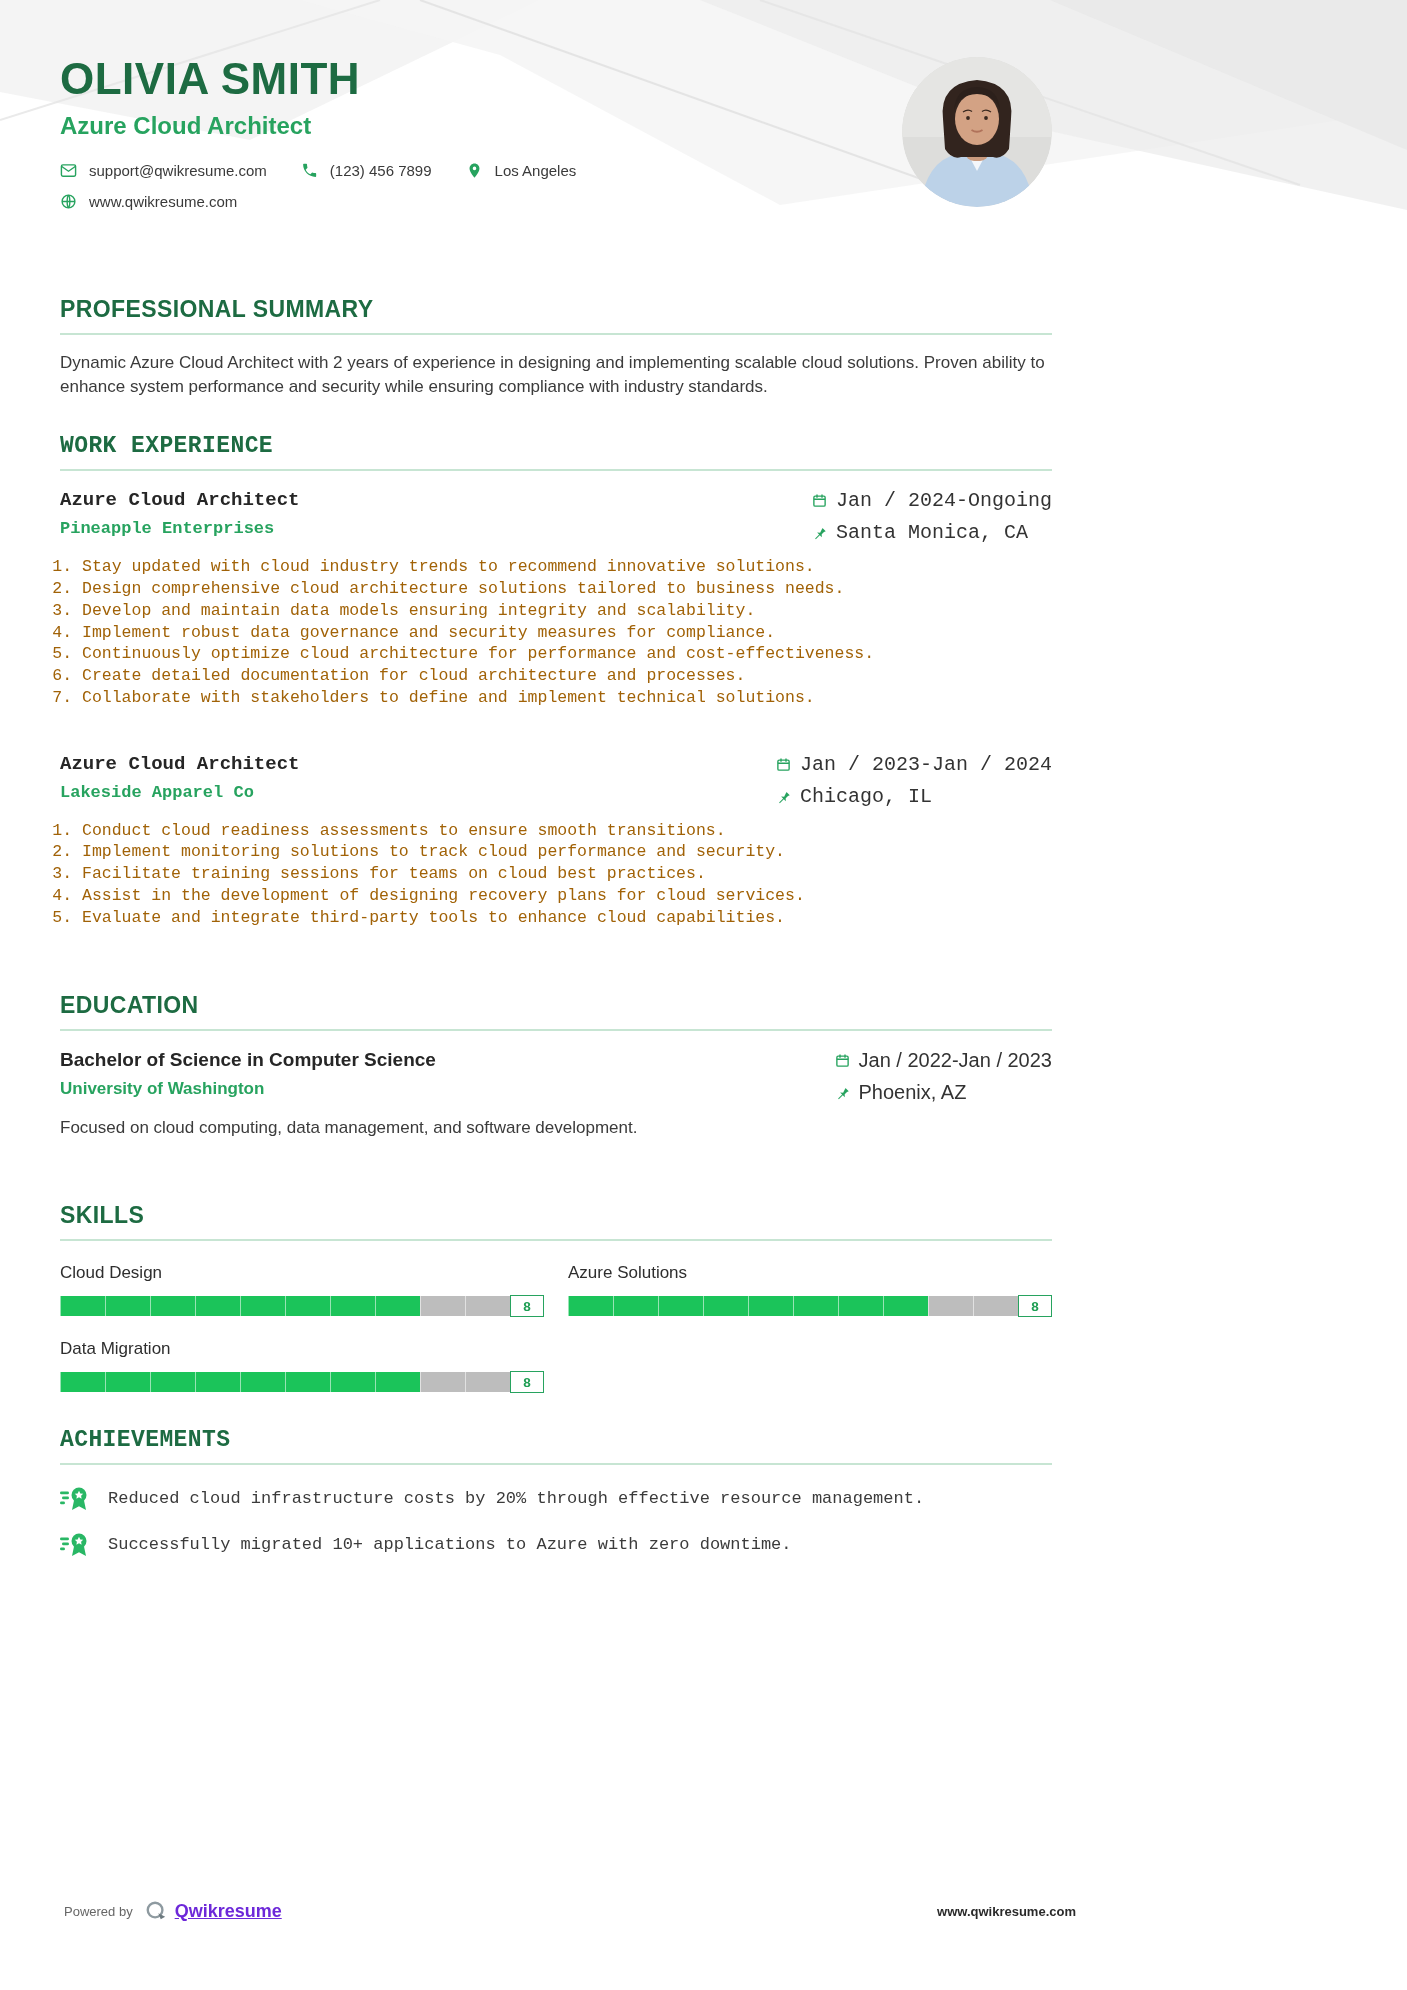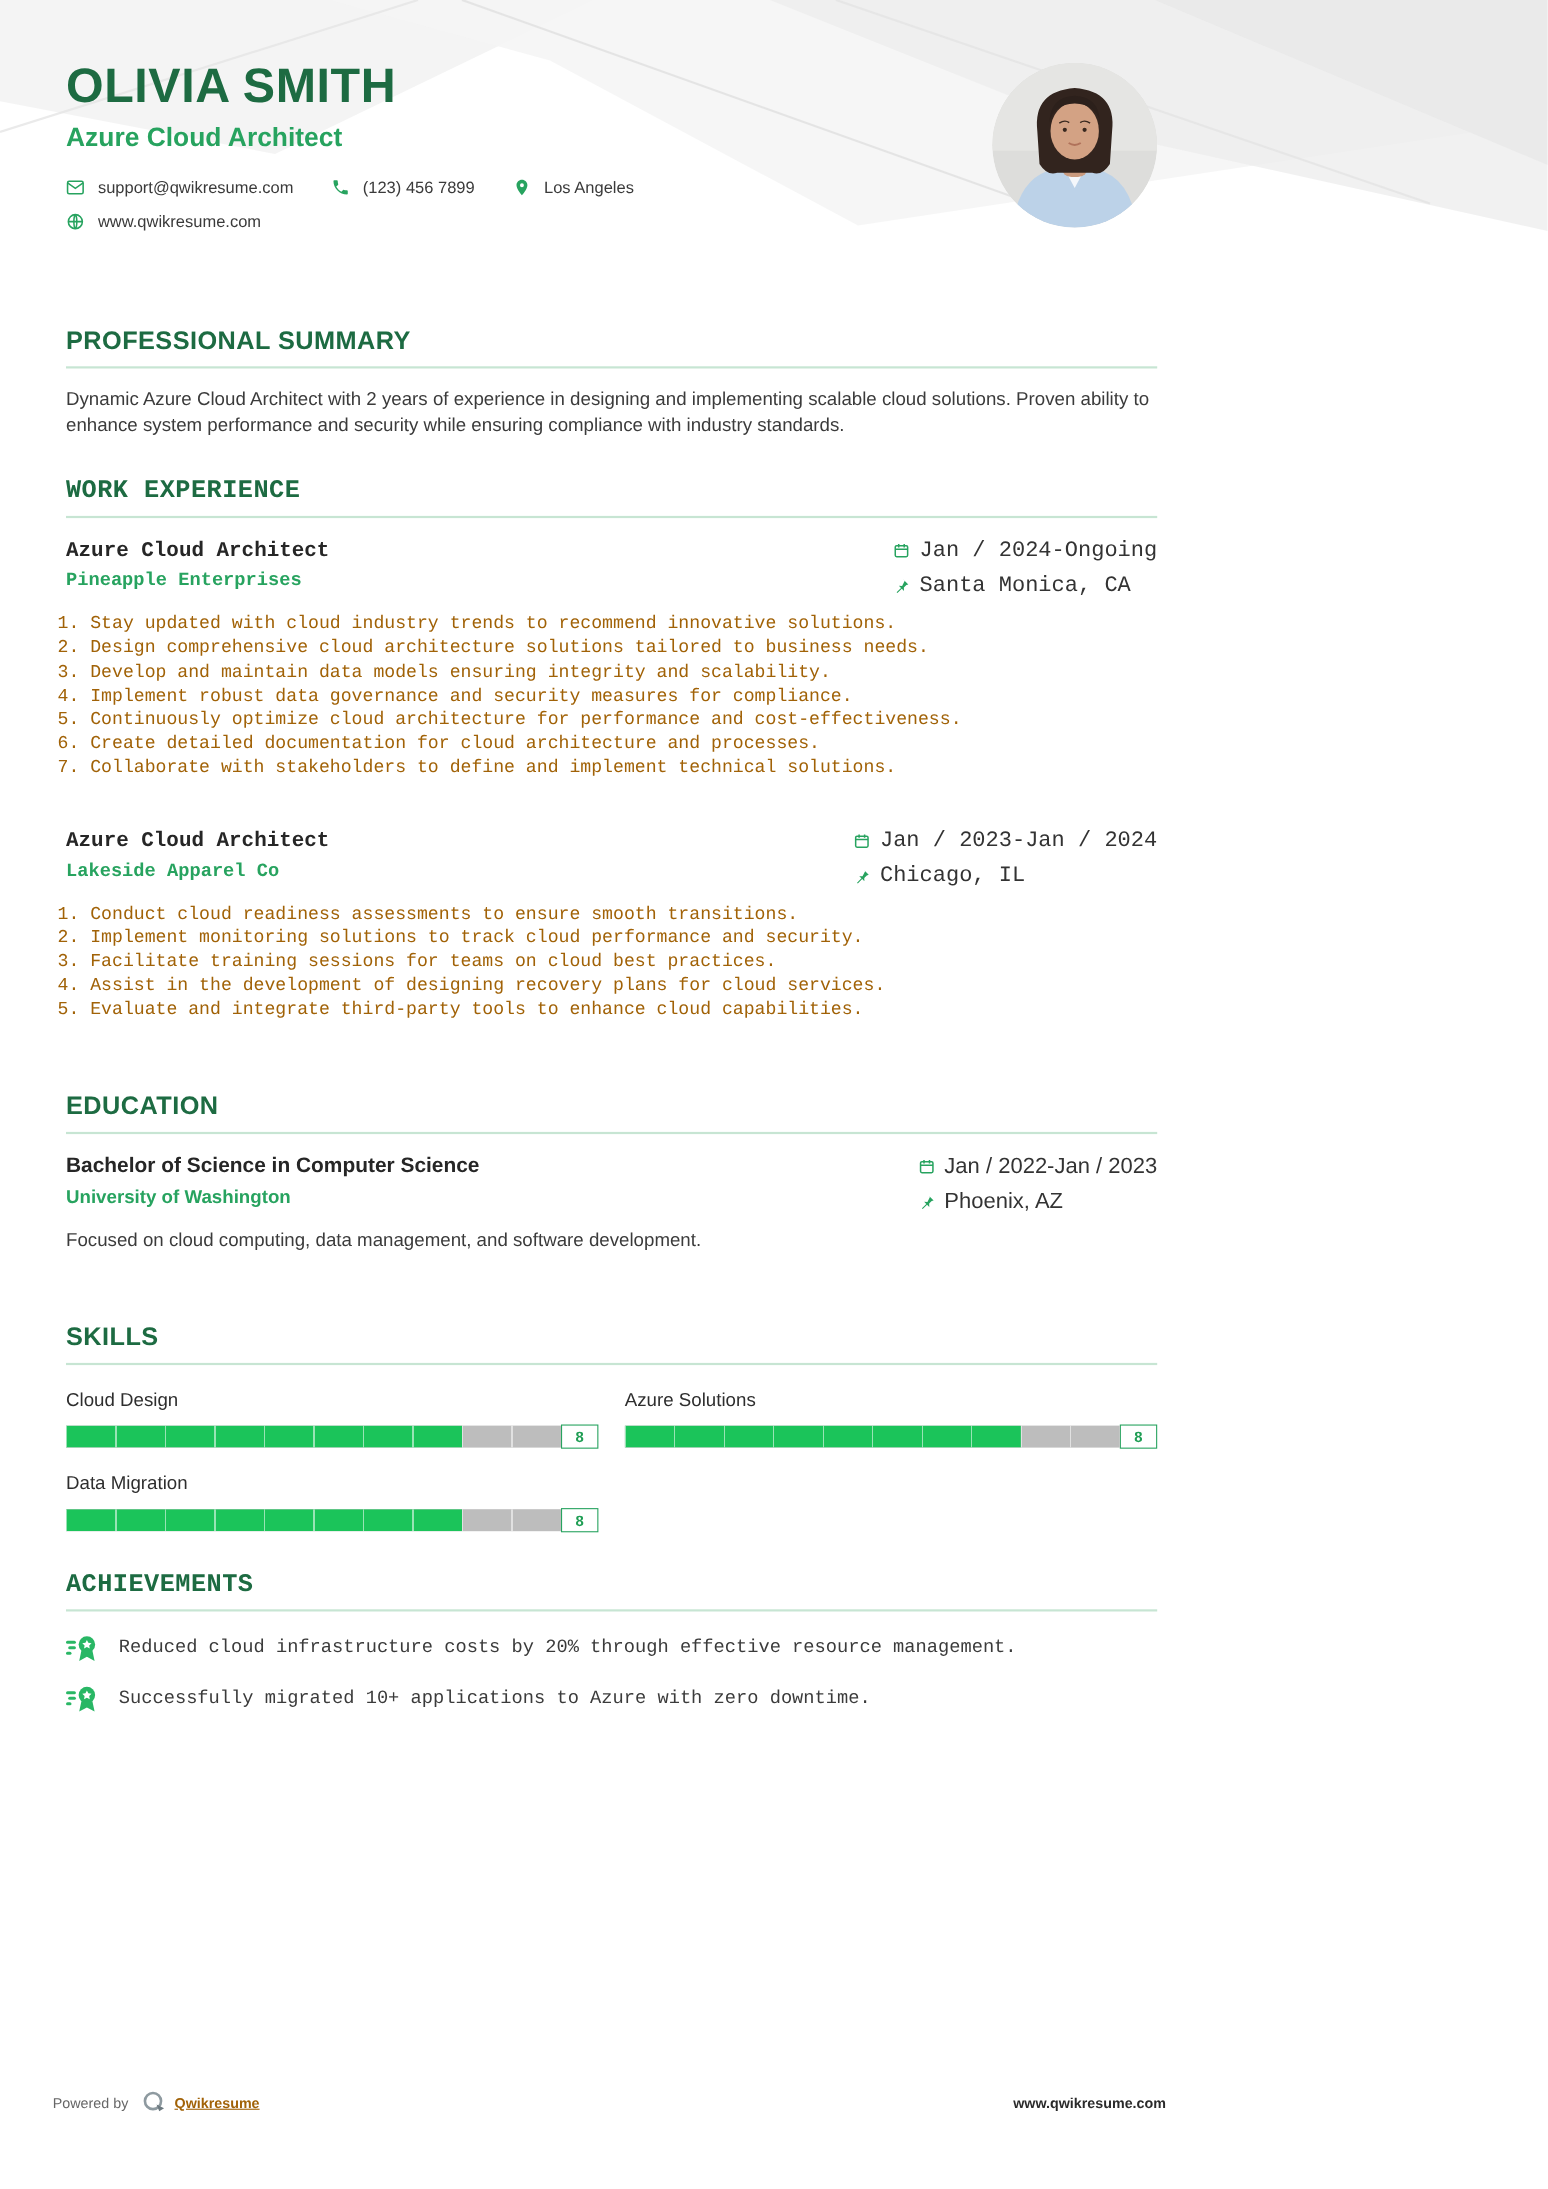--- a/index.html
+++ b/index.html
@@ -65,24 +65,24 @@
     display: flex; align-items: center; justify-content: center;
     font-size: 13.5px; font-weight: 700;
   }
 
   
   .ach-item { display: flex; align-items: center; gap: 18px; margin-top: 20px; }
   .ach-icon { width: 30px; height: 26px; flex: 0 0 auto; }
   .ach-text { font-size: 17px; color: #3b3b3b; }
 
   
-  .footer { position: absolute; left: 48px; width: 1012px; bottom: 68px; display: flex; align-items: center; }
+  .footer { position: absolute; left: 64px; width: 1012px; bottom: 68px; display: flex; align-items: center; }
   .powered-by { font-size: 13px; color: #666; }
   .brand-logo { width: 22px; height: 22px; margin: 0 8px 0 12px; }
-  .brand-link { font-size: 13px; font-weight: 700; color: #a16207; text-decoration: underline; cursor: pointer; }
+  .brand-link { font-size: 18px; font-weight: 700; color: #6d28d9; text-decoration: underline; cursor: pointer; }
   .footer-site { margin-left: auto; font-size: 13px; font-weight: 700; color: #2a2a2a; }
 </style>
 </head>
 <body>
 
 <svg class="bg-deco" viewBox="0 0 1407 260" preserveAspectRatio="none">
   <polygon points="0,0 540,0 250,140 0,92" fill="#f2f2f2" opacity="0.85"></polygon>
   <polygon points="300,0 1407,0 1407,110 780,205 500,55" fill="#f5f5f5" opacity="0.9"></polygon>
   <polygon points="700,0 1407,0 1407,210 1000,120" fill="#ececec" opacity="0.75"></polygon>
   <polygon points="1050,0 1407,0 1407,150" fill="#e6e6e6" opacity="0.6"></polygon>

